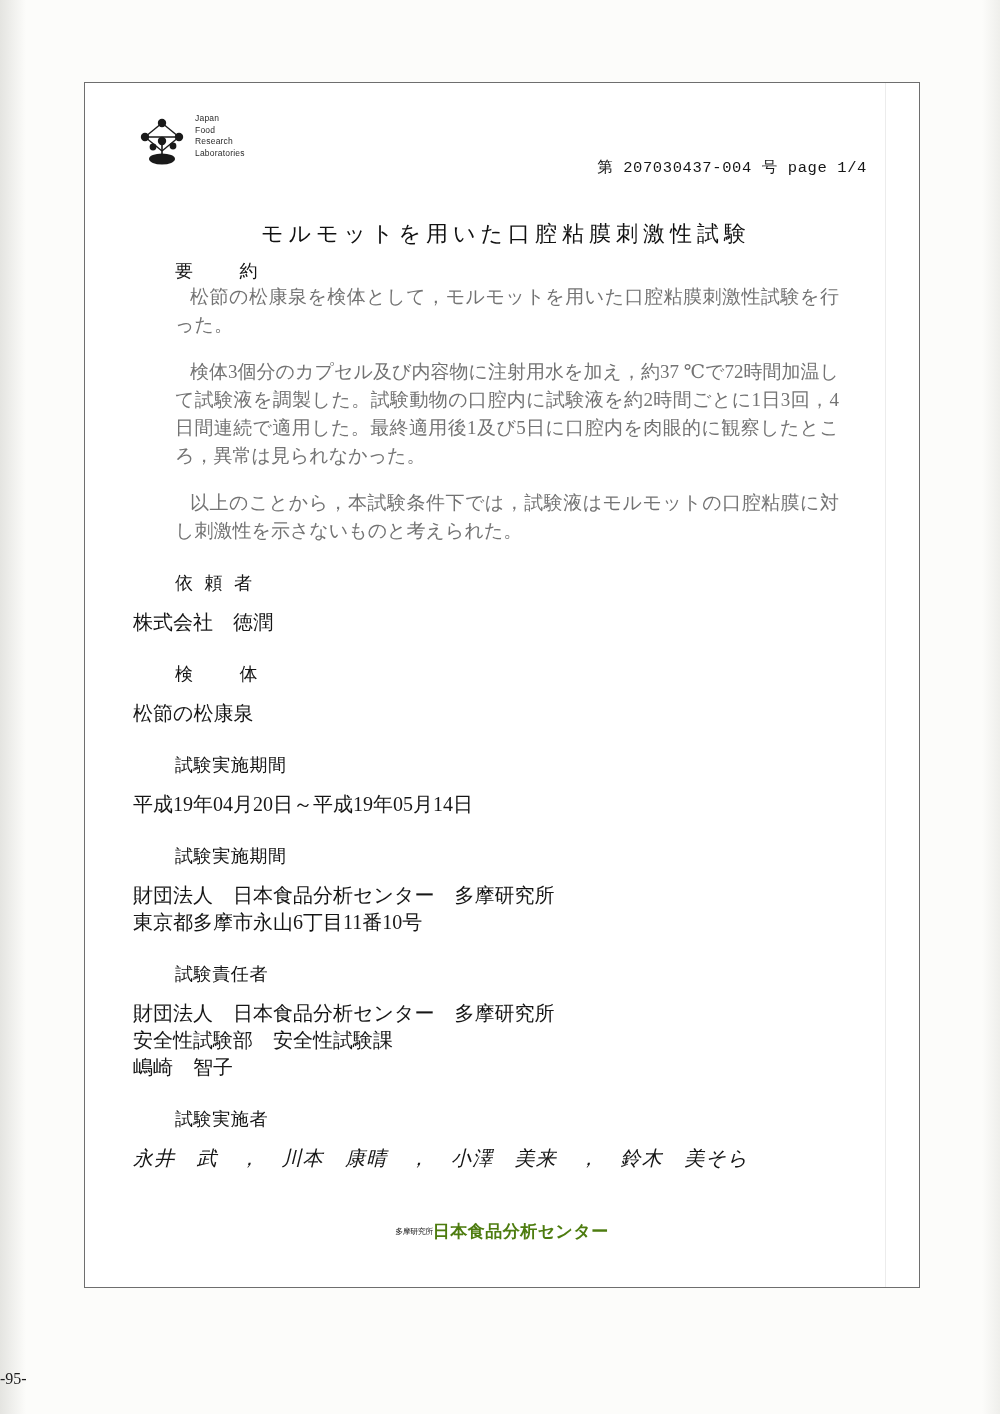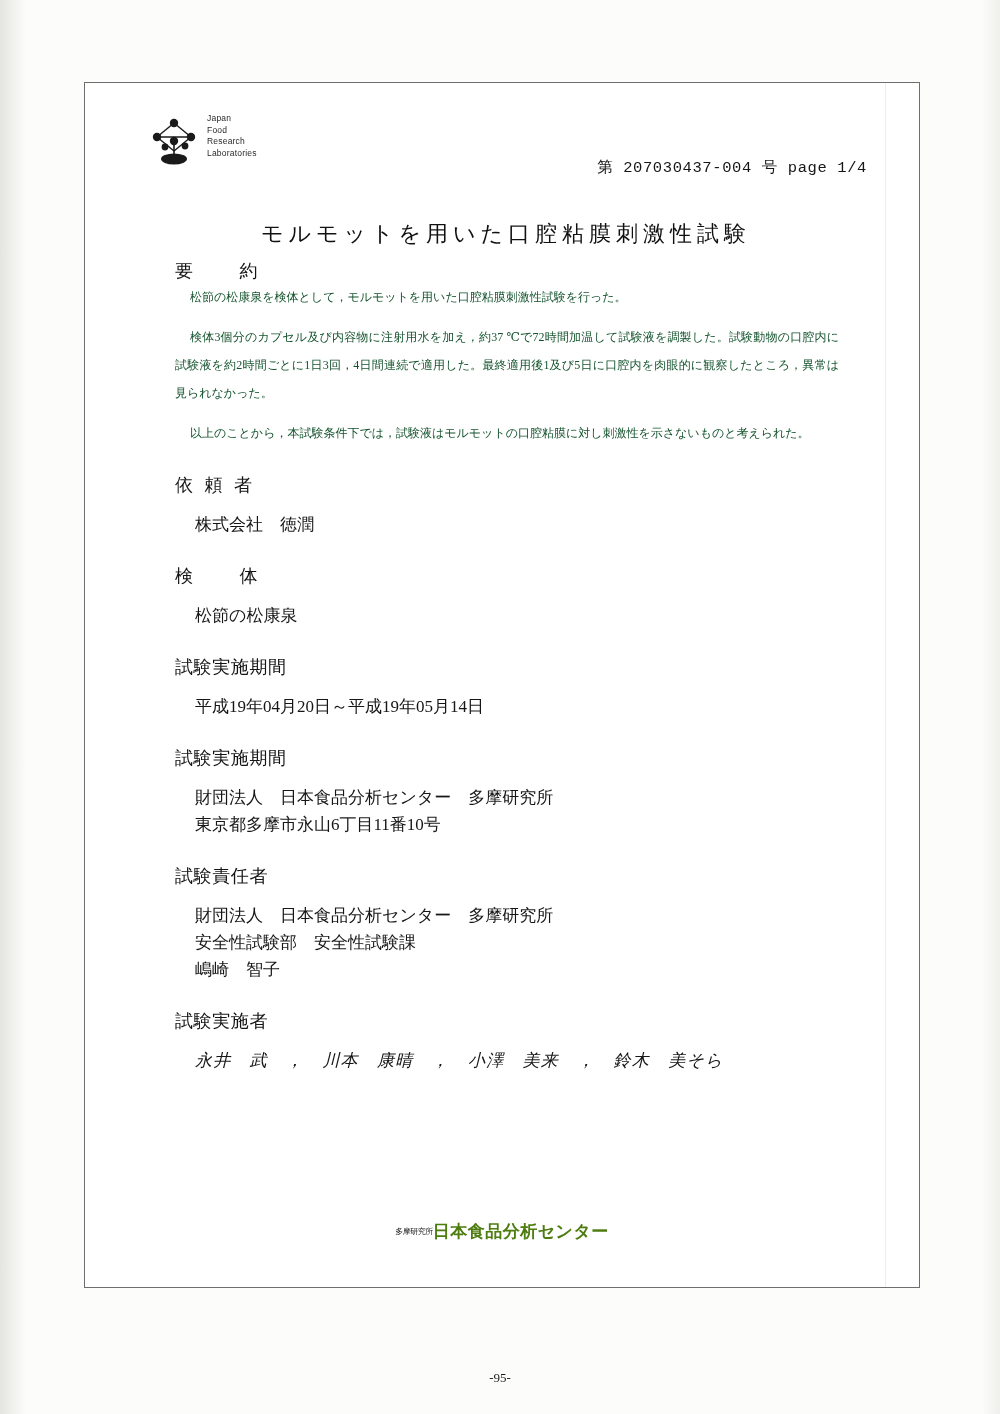--- a/index.html
+++ b/index.html
@@ -72,21 +72,21 @@
     padding: 22px 48px 0 48px;
   }
 
   
   .header {
     position: relative;
     height: 86px;
   }
   .logo {
     position: absolute;
-    left: 12px;
+    left: 0;
     top: 6px;
     width: 130px;
     height: 62px;
   }
   .logo-mark { position: absolute; left: 0; top: 2px; }
   .logo-text {
     position: absolute;
     left: 62px;
     top: 2px;
     font-family: "Liberation Sans", sans-serif;
@@ -122,33 +122,32 @@
     margin-top: 26px;
   }
   .sec-head {
     font-size: 18px;
     letter-spacing: 3.5px;
     margin-left: 42px;
     color: #141414;
   }
   .sec-head.tight { letter-spacing: .6px; }
   .para {
-    font-size: 12px;
+    font-size: 19px;
     line-height: 28px;
     margin-left: 42px;
     margin-right: 34px;
     text-align: justify;
     text-justify: inter-character;
-    color: #14532d;
+    color: #737373;
   }
   .para.indent { text-indent: 15px; }
   .sub {
-    font-size: 17px;
+    font-size: 20px;
     line-height: 27px;
-    margin-left: 62px;
     color: #161616;
   }
   .sub.wide { letter-spacing: 1.2px; font-style: italic; }
 
   .abstract-block { margin-top: 10px; }
   .abstract-block .para { margin-top: 0; }
   .block-gap-sm { margin-top: 14px; }
 
   
   .footer-logo {
@@ -173,22 +172,21 @@
     letter-spacing: .5px;
     color: #4d7c0f;
   }
 
   
   .page-number {
     position: absolute;
     left: 0;
     right: 0;
     top: 1370px;
-    text-align: center;
-    font-size: 13px;
+    font-size: 16px;
     font-family: "Liberation Serif", serif;
     color: #1b1b1b;
   }
 </style>
 </head>
 <body>
 
 <div class="scan">
 
   <div class="sheet">

